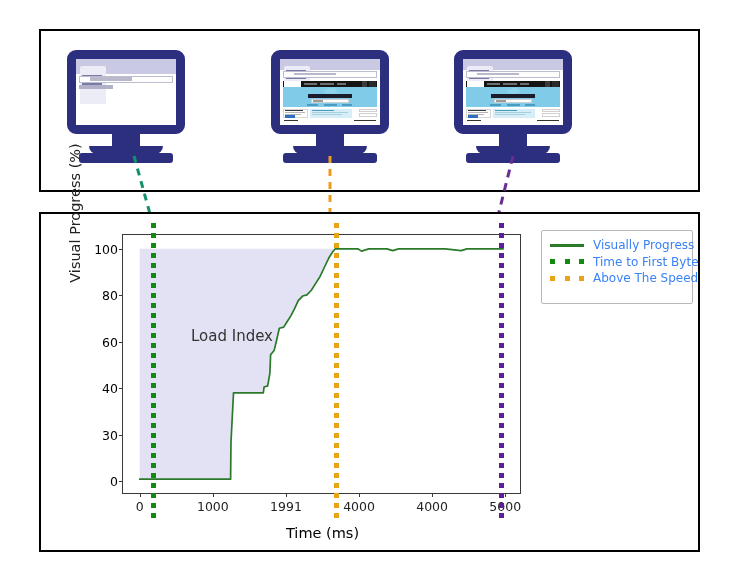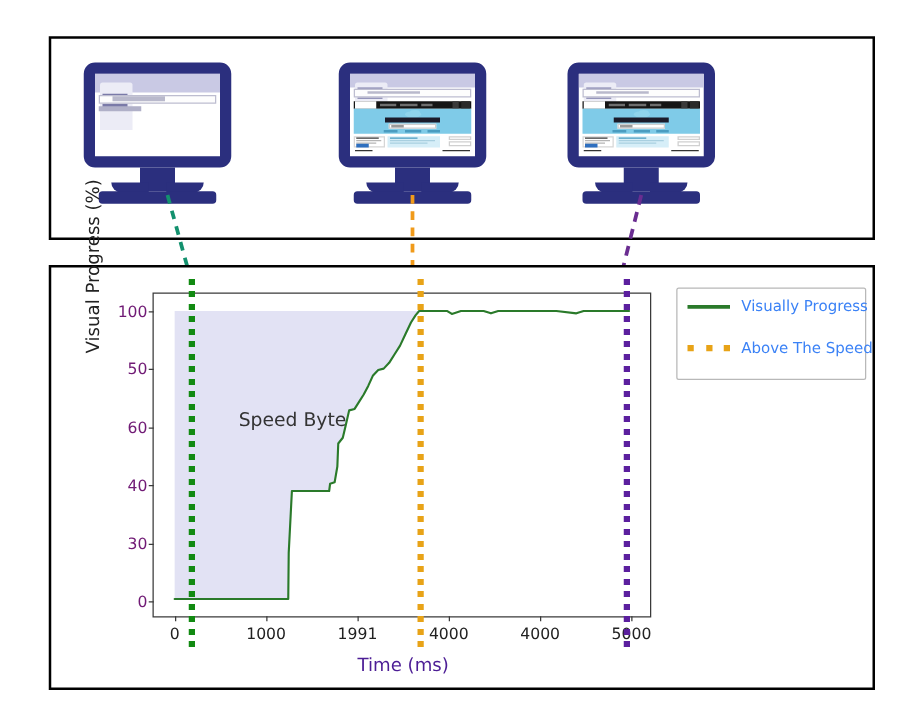--- a/index.html
+++ b/index.html
@@ -68,23 +68,23 @@
 
   
   .connector{position:absolute;}
 
   
   .chart-panel{position:absolute;left:39px;top:212px;width:661px;height:340px;border:2px solid #000;box-sizing:border-box;background:#fff;}
 
   .plot{position:absolute;left:81px;top:20px;width:399px;height:260px;border:1.1px solid #3a3a3a;box-sizing:border-box;background:#fff;overflow:visible;}
 
   .ylabel{position:absolute;left:-56px;top:58px;width:160px;transform:rotate(-90deg);transform-origin:left top;font-size:14.5px;color:#222;text-align:center;}
-  .xlabel{position:absolute;left:0;top:290px;width:399px;text-align:center;font-size:14.5px;color:#4c1d95;}
-
-  .ytick{position:absolute;right:100%;margin-right:5px;font-size:12.5px;color:#701a75;transform:translateY(-50%);white-space:nowrap;}
+  .xlabel{position:absolute;left:0;top:290px;width:399px;text-align:center;font-size:14.5px;color:#000000;}
+
+  .ytick{position:absolute;right:100%;margin-right:5px;font-size:12.5px;color:#000000;transform:translateY(-50%);white-space:nowrap;}
   .ytickmark{position:absolute;right:100%;width:4px;height:1px;background:#3a3a3a;}
   .xtick{position:absolute;top:100%;margin-top:6px;font-size:12.5px;color:#222;transform:translateX(-50%);white-space:nowrap;}
   .xtickmark{position:absolute;top:100%;width:1px;height:4px;background:#3a3a3a;}
   .si-label{position:absolute;font-size:15px;color:#333;}
 
   .vline{position:absolute;top:-12px;bottom:-28px;width:5px;}
   .vline-inner{width:5px;height:100%;}
 
   .legend{position:absolute;left:500px;top:16px;width:152px;height:74px;border:1px solid #b8b8b8;border-radius:2px;background:#fff;box-sizing:border-box;}
   .legend-row{position:absolute;left:8px;height:16px;display:flex;align-items:center;}
@@ -223,21 +223,21 @@
 
       <div id="yticks">
           <div class="ytick" style="top: 246.071px;">0</div>
           <div class="ytickmark" style="top: 246.071px;"></div>
           <div class="ytick" style="top: 199.643px;">30</div>
           <div class="ytickmark" style="top: 199.643px;"></div>
           <div class="ytick" style="top: 153.214px;">40</div>
           <div class="ytickmark" style="top: 153.214px;"></div>
           <div class="ytick" style="top: 106.786px;">60</div>
           <div class="ytickmark" style="top: 106.786px;"></div>
-          <div class="ytick" style="top: 60.3571px;">50</div>
+          <div class="ytick" style="top: 60.3571px;">80</div>
           <div class="ytickmark" style="top: 60.3571px;"></div>
           <div class="ytick" style="top: 13.9286px;">100</div>
           <div class="ytickmark" style="top: 13.9286px;"></div>
         </div>
       <div id="xticks">
           <div class="xtick" style="left: 16.8077px;">0</div>
           <div class="xtickmark" style="left: 16.8077px;"></div>
           <div class="xtick" style="left: 89.8846px;">1000</div>
           <div class="xtickmark" style="left: 89.8846px;"></div>
           <div class="xtick" style="left: 162.962px;">1991</div>
@@ -248,40 +248,48 @@
           <div class="xtickmark" style="left: 309.115px;"></div>
           <div class="xtick" style="left: 382.192px;">5000</div>
           <div class="xtickmark" style="left: 382.192px;"></div>
         </div>
 
       <svg class="curve" viewBox="0 0 399 260" preserveAspectRatio="none">
         <path id="si-area" fill="#e2e2f4" stroke="none" d="M16.81 246.07 L16.81 246.07 L108.15 246.07 L108.52 208.93 L111.08 159.02 L141.04 159.02 L141.77 153.21 L145.42 152.05 L147.62 139.29 L148.35 120.71 L152.00 116.07 L154.19 106.79 L157.12 94.02 L161.50 92.86 L164.42 88.21 L168.81 81.25 L172.46 74.29 L176.12 66.16 L180.50 61.52 L184.88 60.36 L189.27 55.71 L193.65 48.75 L198.04 41.79 L202.42 32.50 L206.81 23.21 L210.46 17.41 L213.38 13.93 L213.38 13.93 L16.81 13.93 Z"></path>
         <path id="vp-line" fill="none" stroke="#2a7a2a" stroke-width="1.7" stroke-linejoin="round" stroke-linecap="round" vector-effect="non-scaling-stroke" d="M16.81 246.07 L108.15 246.07 L108.52 208.93 L111.08 159.02 L141.04 159.02 L141.77 153.21 L145.42 152.05 L147.62 139.29 L148.35 120.71 L152.00 116.07 L154.19 106.79 L157.12 94.02 L161.50 92.86 L164.42 88.21 L168.81 81.25 L172.46 74.29 L176.12 66.16 L180.50 61.52 L184.88 60.36 L189.27 55.71 L193.65 48.75 L198.04 41.79 L202.42 32.50 L206.81 23.21 L210.46 17.41 L213.38 13.93 L214.12 13.93 L236.04 13.93 L239.69 16.25 L247.00 13.93 L265.27 13.93 L271.12 15.79 L276.96 13.93 L301.81 13.93 L323.73 13.93 L339.81 15.79 L345.65 13.93 L354.42 13.93 L382.19 13.93 "></path>
       </svg>
 
-      <div class="si-label" id="si-label" style="left: 67.9615px; top: 92.1429px;">Speed Byte</div>
+      <div class="si-label" id="si-label" style="left: 67.9615px; top: 92.1429px;">Load Index</div>
 
       <div id="vlines">
           <div class="vline" style="left: 28.1923px;">
             <div class="vline-inner" style="background-image: repeating-linear-gradient(rgb(18, 138, 18) 0px, rgb(18, 138, 18) 5px, rgba(0, 0, 0, 0) 5px, rgba(0, 0, 0, 0) 10px);"></div>
           </div>
           <div class="vline" style="left: 210.885px;">
             <div class="vline-inner" style="background-image: repeating-linear-gradient(rgb(232, 163, 23) 0px, rgb(232, 163, 23) 5px, rgba(0, 0, 0, 0) 5px, rgba(0, 0, 0, 0) 10px);"></div>
           </div>
           <div class="vline" style="left: 376.038px;">
             <div class="vline-inner" style="background-image: repeating-linear-gradient(rgb(91, 31, 158) 0px, rgb(91, 31, 158) 5px, rgba(0, 0, 0, 0) 5px, rgba(0, 0, 0, 0) 10px);"></div>
           </div>
         </div>
     </div>
 
     <div class="legend" id="legend">
         <div class="legend-row" style="top: 6px;">
           <span class="lg-swatch" style="background: rgb(42, 122, 42);"></span>
           <span class="lg-text">Visually Progress</span>
         </div>
+        <div class="legend-row" style="top: 22.5px;">
+          <span class="lg-dots">
+            <span class="lg-dot" style="background: rgb(18, 138, 18);"></span>
+            <span class="lg-dot" style="background: rgb(18, 138, 18);"></span>
+            <span class="lg-dot" style="background: rgb(18, 138, 18);"></span>
+          </span>
+          <span class="lg-text">Time to First Byte</span>
+        </div>
         <div class="legend-row" style="top: 39px;">
           <span class="lg-dots">
             <span class="lg-dot" style="background: rgb(232, 163, 23);"></span>
             <span class="lg-dot" style="background: rgb(232, 163, 23);"></span>
             <span class="lg-dot" style="background: rgb(232, 163, 23);"></span>
           </span>
           <span class="lg-text">Above The Speed</span>
         </div>
       </div>
   </div>

